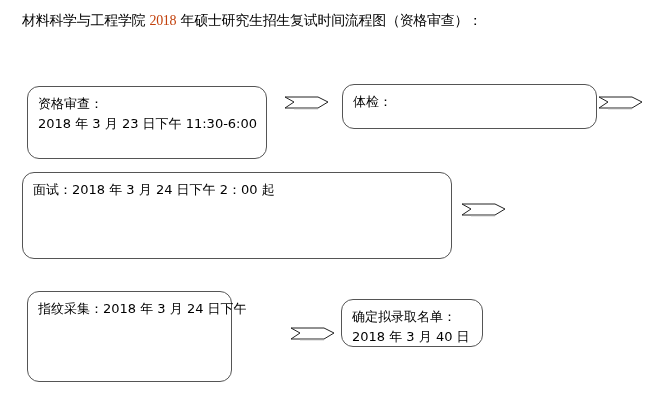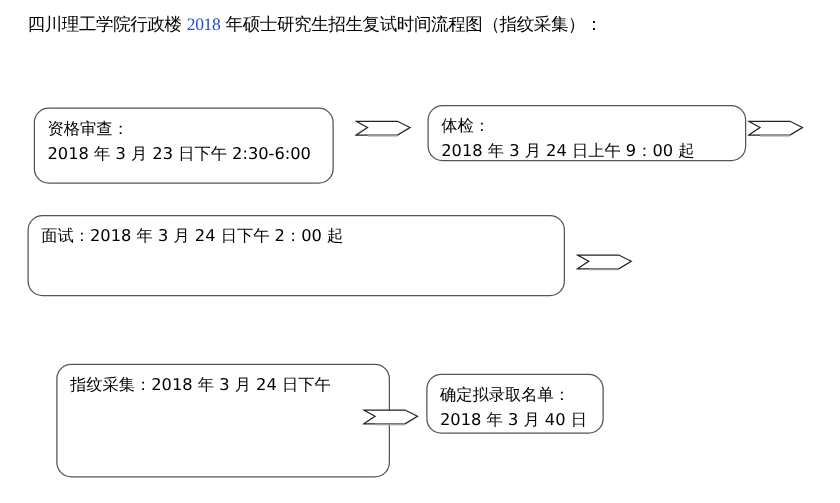--- a/index.html
+++ b/index.html
@@ -5,71 +5,70 @@
   html, body { margin: 0; padding: 0; background: #ffffff; }
   body {
     width: 672px; height: 402px; position: relative; overflow: hidden;
     font-family: "DejaVu Sans", "Liberation Sans", sans-serif;
     color: #000;
   }
   .title {
     position: absolute; left: 22px; top: 11px;
     font-size: 14px; line-height: 18px; white-space: nowrap; letter-spacing: -0.3px;
   }
-  .num { font-family: "Liberation Serif", "DejaVu Serif", serif; color: #1d4ed8; }
+  .num { font-family: "Liberation Serif", "DejaVu Serif", serif; color: #c2410c; }
   .box {
     position: absolute; border: 1.5px solid #555; border-radius: 12px;
     background: #fff; box-sizing: border-box;
     font-size: 13px; line-height: 20px; padding: 7px 10px;
     white-space: nowrap;
   }
   .box .line { display: block; }
   .arrow { position: absolute; }
 </style>
 </head>
 <body>
 
 <div class="title">
-  <span>四川理工学院行政楼</span>
+  <span>材料科学与工程学院</span>
   <span class="num">2018</span>
-  <span>年硕士研究生招生复试时间流程图（指纹采集）：</span>
+  <span>年硕士研究生招生复试时间流程图（资格审查）：</span>
 </div>
 
-<div class="box" style="left:27px; top:86px; width:240px; height:61px;">
+<div class="box" style="left:27px; top:86px; width:240px; height:73px;">
   <span class="line">资格审查：</span>
-  <span class="line">2018 年 3 月 23 日下午 2:30-6:00</span>
+  <span class="line">2018 年 3 月 23 日下午 11:30-6:00</span>
 </div>
 
 <svg class="arrow" style="left:284px; top:96px;" width="46" height="14" viewBox="0 0 46 14">
   <polygon points="1,1 34,1 44,6 34,12 1,12 10,6" fill="#fff" stroke="#222" stroke-width="1"></polygon>
   <line x1="10" y1="12.5" x2="34" y2="12.5" stroke="#9a9a9a" stroke-width="1.5"></line>
 </svg>
 
 <div class="box" style="left:342px; top:84px; width:255px; height:45px;">
   <span class="line">体检：</span>
-  <span class="line">2018 年 3 月 24 日上午 9：00 起</span>
 </div>
 
 <svg class="arrow" style="left:598px; top:96px;" width="46" height="14" viewBox="0 0 46 14">
   <polygon points="1,1 34,1 44,6 34,12 1,12 10,6" fill="#fff" stroke="#222" stroke-width="1"></polygon>
   <line x1="10" y1="12.5" x2="34" y2="12.5" stroke="#9a9a9a" stroke-width="1.5"></line>
 </svg>
 
-<div class="box" style="left:22px; top:172px; width:430px; height:65px;">
+<div class="box" style="left:22px; top:172px; width:430px; height:87px;">
   <span class="line">
     <span>面试：</span><span>2018 年 3 月 24 日下午 2：00 起</span>
   </span>
 </div>
 
 <svg class="arrow" style="left:461px; top:203px;" width="46" height="14" viewBox="0 0 46 14">
   <polygon points="1,1 34,1 44,6 34,12 1,12 10,6" fill="#fff" stroke="#222" stroke-width="1"></polygon>
   <line x1="10" y1="12.5" x2="34" y2="12.5" stroke="#9a9a9a" stroke-width="1.5"></line>
 </svg>
 
-<div class="box" style="left:45px; top:291px; width:267px; height:91px;">
+<div class="box" style="left:27px; top:291px; width:205px; height:91px;">
   <span class="line">
     <span>指纹采集：</span><span>2018 年 3 月 24 日下午</span>
   </span>
 </div>
 
 <svg class="arrow" style="left:290px; top:327px;" width="46" height="14" viewBox="0 0 46 14">
   <polygon points="1,1 34,1 44,6 34,12 1,12 10,6" fill="#fff" stroke="#222" stroke-width="1"></polygon>
   <line x1="10" y1="12.5" x2="34" y2="12.5" stroke="#9a9a9a" stroke-width="1.5"></line>
 </svg>
 

